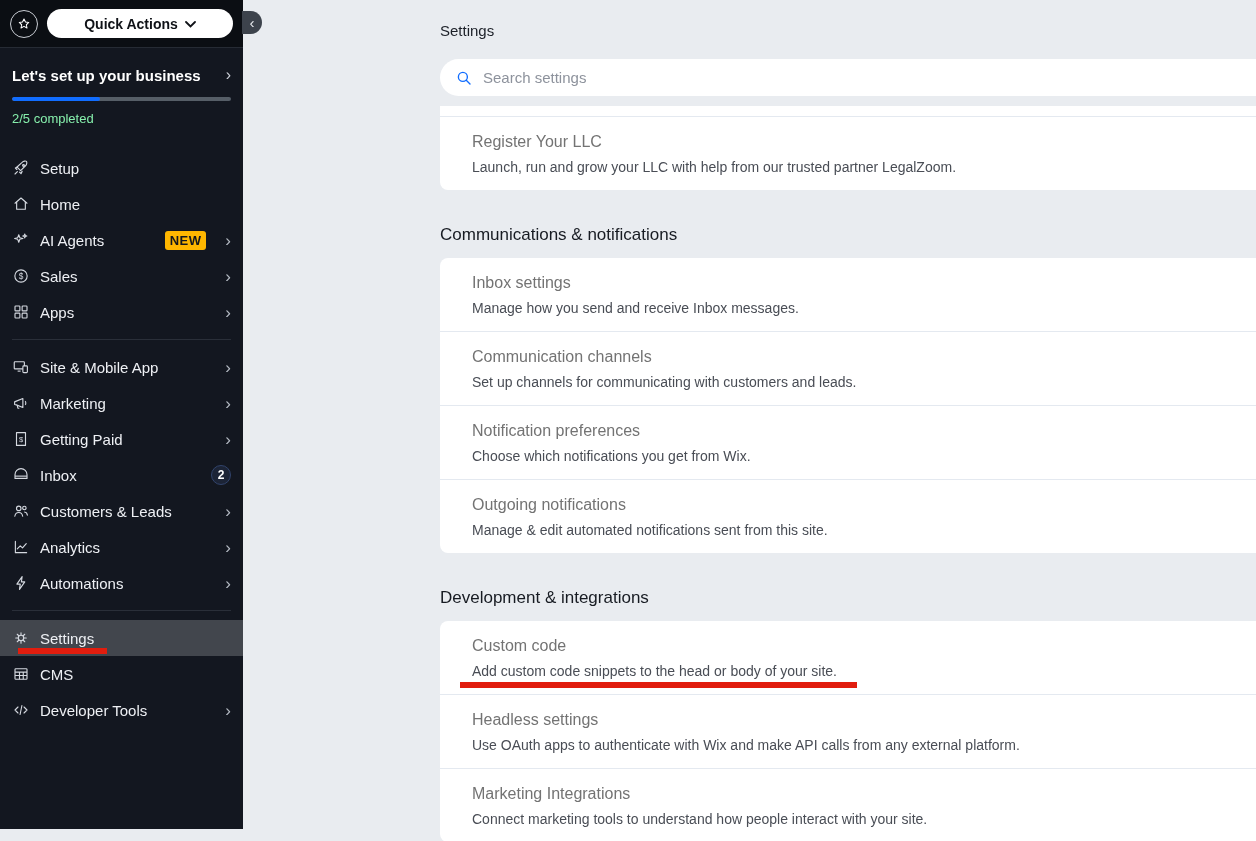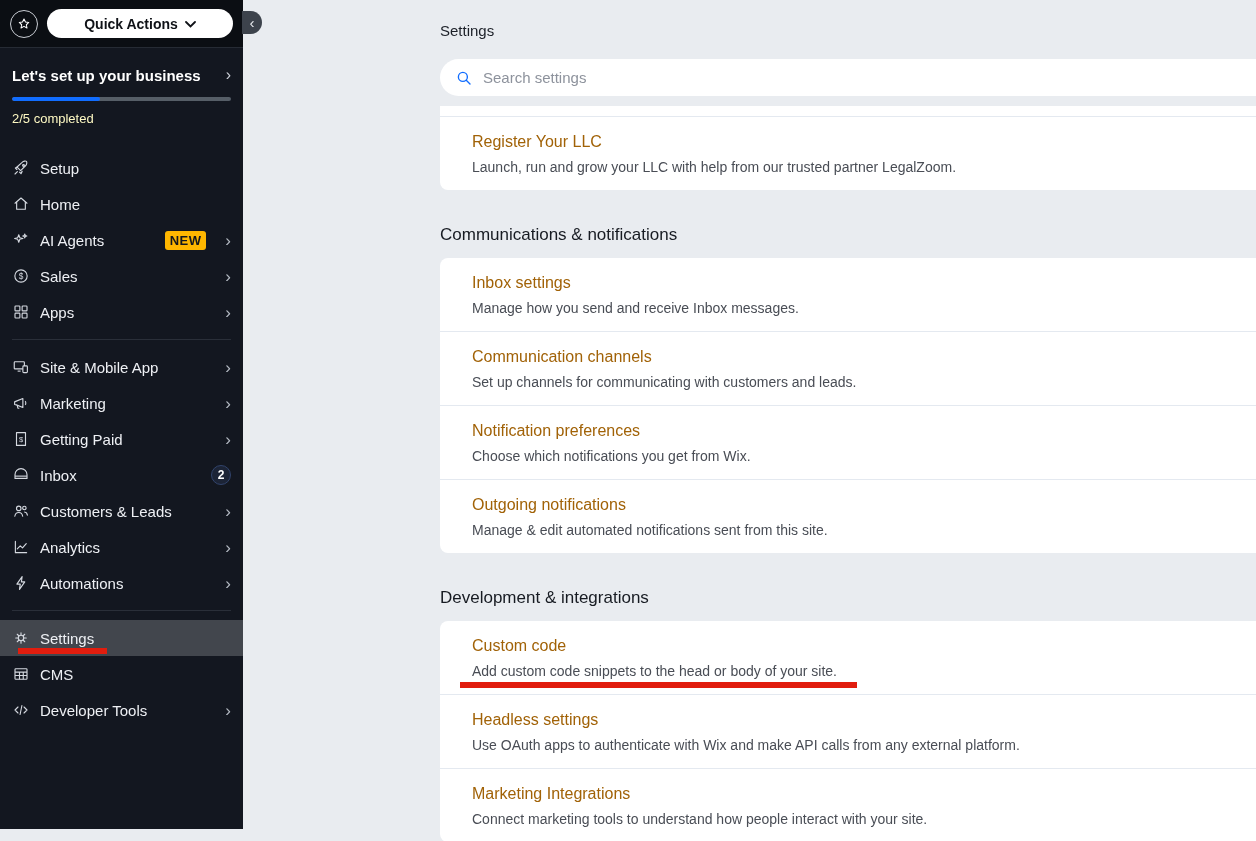--- a/index.html
+++ b/index.html
@@ -16,21 +16,21 @@
   .collapse-btn { position:absolute; left:242px; top:11px; width:20px; height:23px; background:#3d434c; border-radius:0 12px 12px 0; color:#e8eaee; display:flex; align-items:center; justify-content:center; font-size:15px; line-height:1; cursor:pointer; z-index:5; }
   .collapse-btn::after { content:"‹"; }
 
   .sb-setup { padding:18px 12px 8px; }
   .setup-row { display:flex; align-items:center; justify-content:space-between; cursor:pointer; }
   .setup-title { font-weight:700; font-size:15px; color:#ffffff; }
   .setup-chev { color:#c9cdd4; font-size:16px; }
   .setup-chev::after { content:"›"; }
   .progress-track { margin-top:13px; height:4px; border-radius:2px; background:#565e67; overflow:hidden; }
   .progress-fill { height:100%; background:#116dff; border-radius:2px; width:40%; }
-  .setup-completed { margin-top:10px; font-size:13px; color:#fef9c3; }
+  .setup-completed { margin-top:10px; font-size:13px; color:#86efac; }
 
   .sb-nav { padding-top:16px; }
   .sb-item { position:relative; height:36px; display:flex; align-items:center; gap:10px; padding:0 12px; font-size:15px; color:#eef0f4; cursor:pointer;justify-content:space-between; }
   .sb-item .icon { width:18px; height:18px; color:#d5d9e0; flex:none; display:flex; align-items:center; justify-content:center; }
   .sb-item .icon svg { width:18px; height:18px; }
   .sb-item .label { flex:1; white-space:nowrap; }
   .sb-item .chev { color:#b3b9c2; font-size:17px; line-height:1; }
   .sb-item .chev::after { content:"›"; }
   .badge-new { background:#ffb700; color:#15181d; font-size:13px; font-weight:700; letter-spacing:.4px; padding:2px 5px; border-radius:3px; margin-right:9px; }
   .badge-count { width:20px; height:20px; border-radius:50%; background:#1c2436; border:1px solid #31436b; color:#fff; font-size:12px; font-weight:700; display:flex; align-items:center; justify-content:center; }
@@ -44,21 +44,21 @@
   .search-wrap { display:flex; align-items:center; gap:10px; margin:20px -28px 0 197px; height:37px; background:#fff; border-radius:19px; padding:0 15px; }
   .search-wrap svg { flex:none; }
   .search-input { flex:1; border:none; outline:none; font-size:15px; color:#2b2f37; background:transparent; font-family:"Liberation Sans",sans-serif; }
   .search-input::placeholder { color:#8d929c; }
 
   .card { background:#ffffff; margin:0 -28px 0 197px; border-radius:8px; }
   .card-clipped { border-radius:0 0 8px 8px; margin-top:10px; }
   .sliver { height:11px; border-bottom:1px solid #e4e9f0; }
   .item { position:relative; padding:15px 32px 14px; cursor:pointer; }
   .item + .item { border-top:1px solid #e4e9f0; }
-  .item-title { font-size:16px; line-height:20px; color:#a16207; }
+  .item-title { font-size:16px; line-height:20px; color:#737373; }
   .item-desc { margin-top:6px; font-size:14px; line-height:18px; color:#494d55; }
   .section-heading { margin:35px 0 13px 197px; font-size:17px; color:#171b22; }
   .red-underline-item { position:absolute; left:20px; top:61px; width:397px; height:6px; background:var(--ann-red); }
 </style>
 </head>
 <body>
 
 <div class="page">
 
   <nav class="sidebar">

